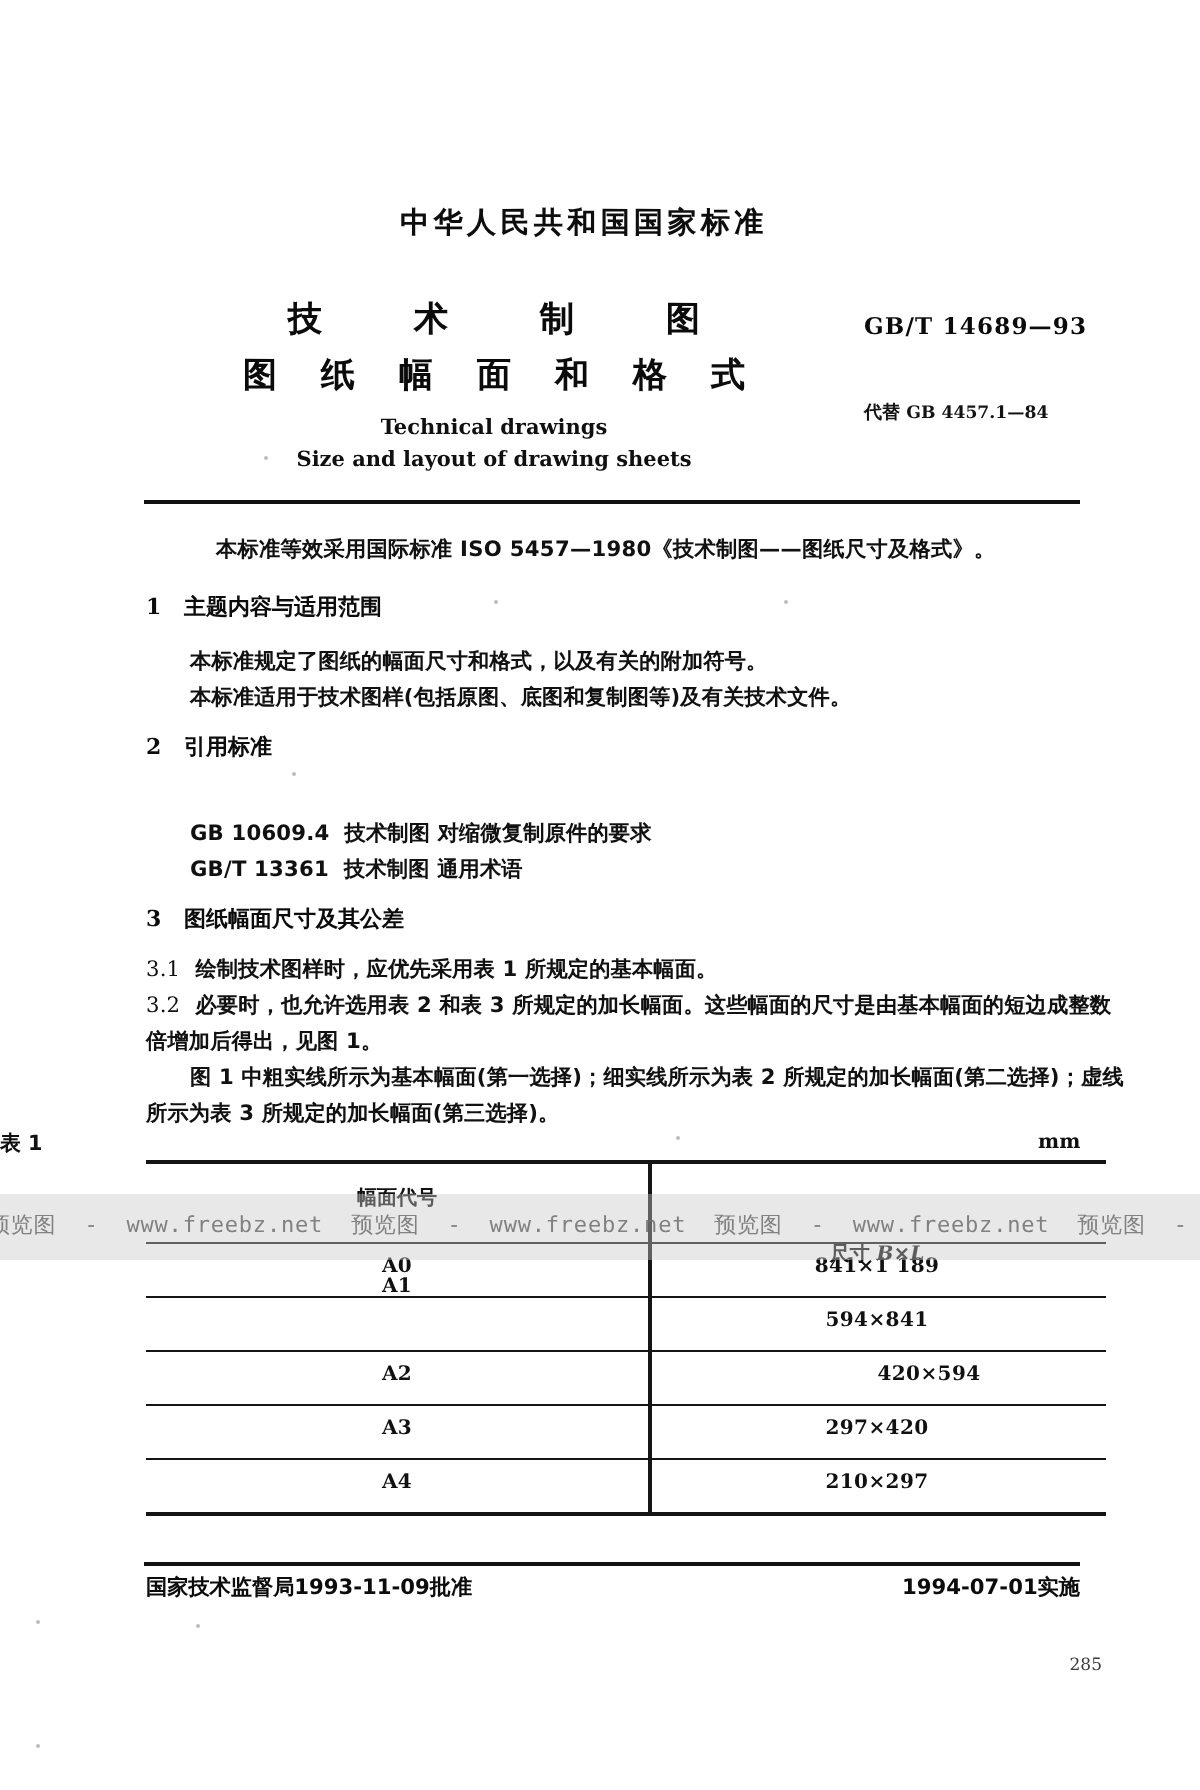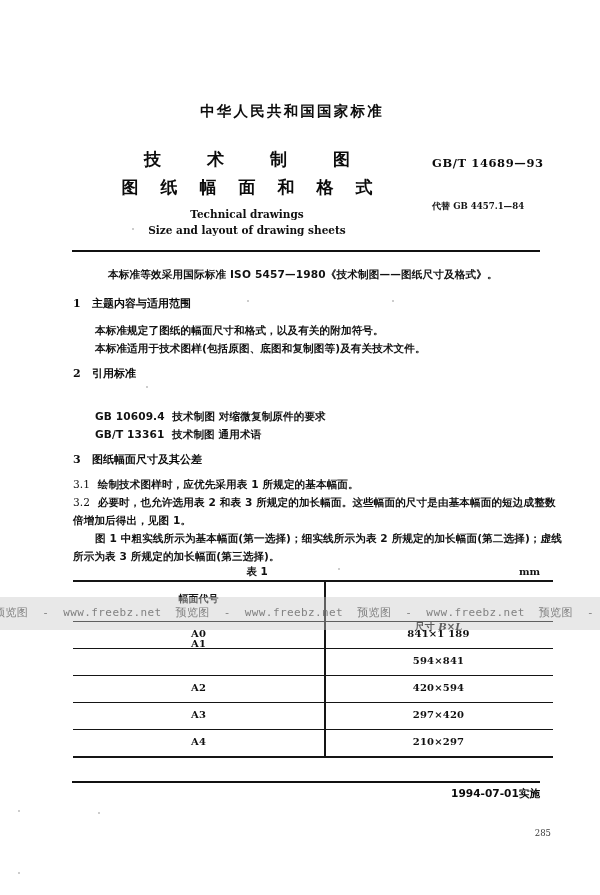--- a/index.html
+++ b/index.html
@@ -82,21 +82,21 @@
     letter-spacing:.1px;
     white-space:nowrap;
   }
   .clause-no{
     font-family:"DejaVu Serif","Liberation Serif",serif;
     font-weight:normal;
   }
 
   
   .tbl-cap{
-    position:absolute;left:0;top:565px;width:514px;text-align:center;
+    position:absolute;left:0;top:565px;width:514px;
     font-size:10.4px;font-weight:bold;color:#111;
   }
   .tbl-unit{
     position:absolute;left:519px;top:566px;
     font-family:"DejaVu Serif","Liberation Serif",serif;
     font-size:10px;font-weight:bold;color:#111;
   }
   .tbl{
     position:absolute;left:73px;top:580px;width:480px;
   }
@@ -238,34 +238,35 @@
       <span>尺寸 <i class="ital">B</i>×<i class="ital">L</i></span>
     </div>
 
     <div class="cell c1 val" style="top:48px;">A0</div>
     <div class="cell c2 val" style="top:48px;">841×1 189</div>
 
     <div class="cell c1 val" style="top:58px;">A1</div>
     <div class="cell c2 val" style="top:75px;">594×841</div>
 
     <div class="cell c1 val" style="top:102px;">A2</div>
-    <div class="cell c2 val" style="top:102px;">420×594</div>
+    <div class="cell c2 val" style="top:102px;padding-left:26px;">420×594</div>
 
     <div class="cell c1 val" style="top:129px;">A3</div>
     <div class="cell c2 val" style="top:129px;">297×420</div>
 
     <div class="cell c1 val" style="top:156px;">A4</div>
     <div class="cell c2 val" style="top:156px;">210×297</div>
   </div>
 
   <div class="wm-band">
     <div class="wm-strip"><span>预览图</span><span>-</span><span>www.freebz.net</span><span>预览图</span><span>-</span><span>www.freebz.net</span><span>预览图</span><span>-</span><span>www.freebz.net</span><span>预览图</span><span>-</span></div>
   </div>
 
   <div class="rule rule-foot"></div>
+  <div class="foot-left">国家技术监督局1993-11-09批准</div>
   <div class="foot-right">1994-07-01实施</div>
   <div class="pageno">285</div>
 
   <div class="speck" style="left:132px;top:228px;width:2px;height:2px;"></div>
   <div class="speck" style="left:247px;top:300px;width:2px;height:2px;"></div>
   <div class="speck" style="left:392px;top:300px;width:2px;height:2px;"></div>
   <div class="speck" style="left:146px;top:386px;width:2px;height:2px;"></div>
   <div class="speck" style="left:338px;top:568px;width:2px;height:2px;"></div>
   <div class="speck" style="left:18px;top:810px;width:2px;height:2px;"></div>
   <div class="speck" style="left:18px;top:872px;width:2px;height:2px;"></div>

